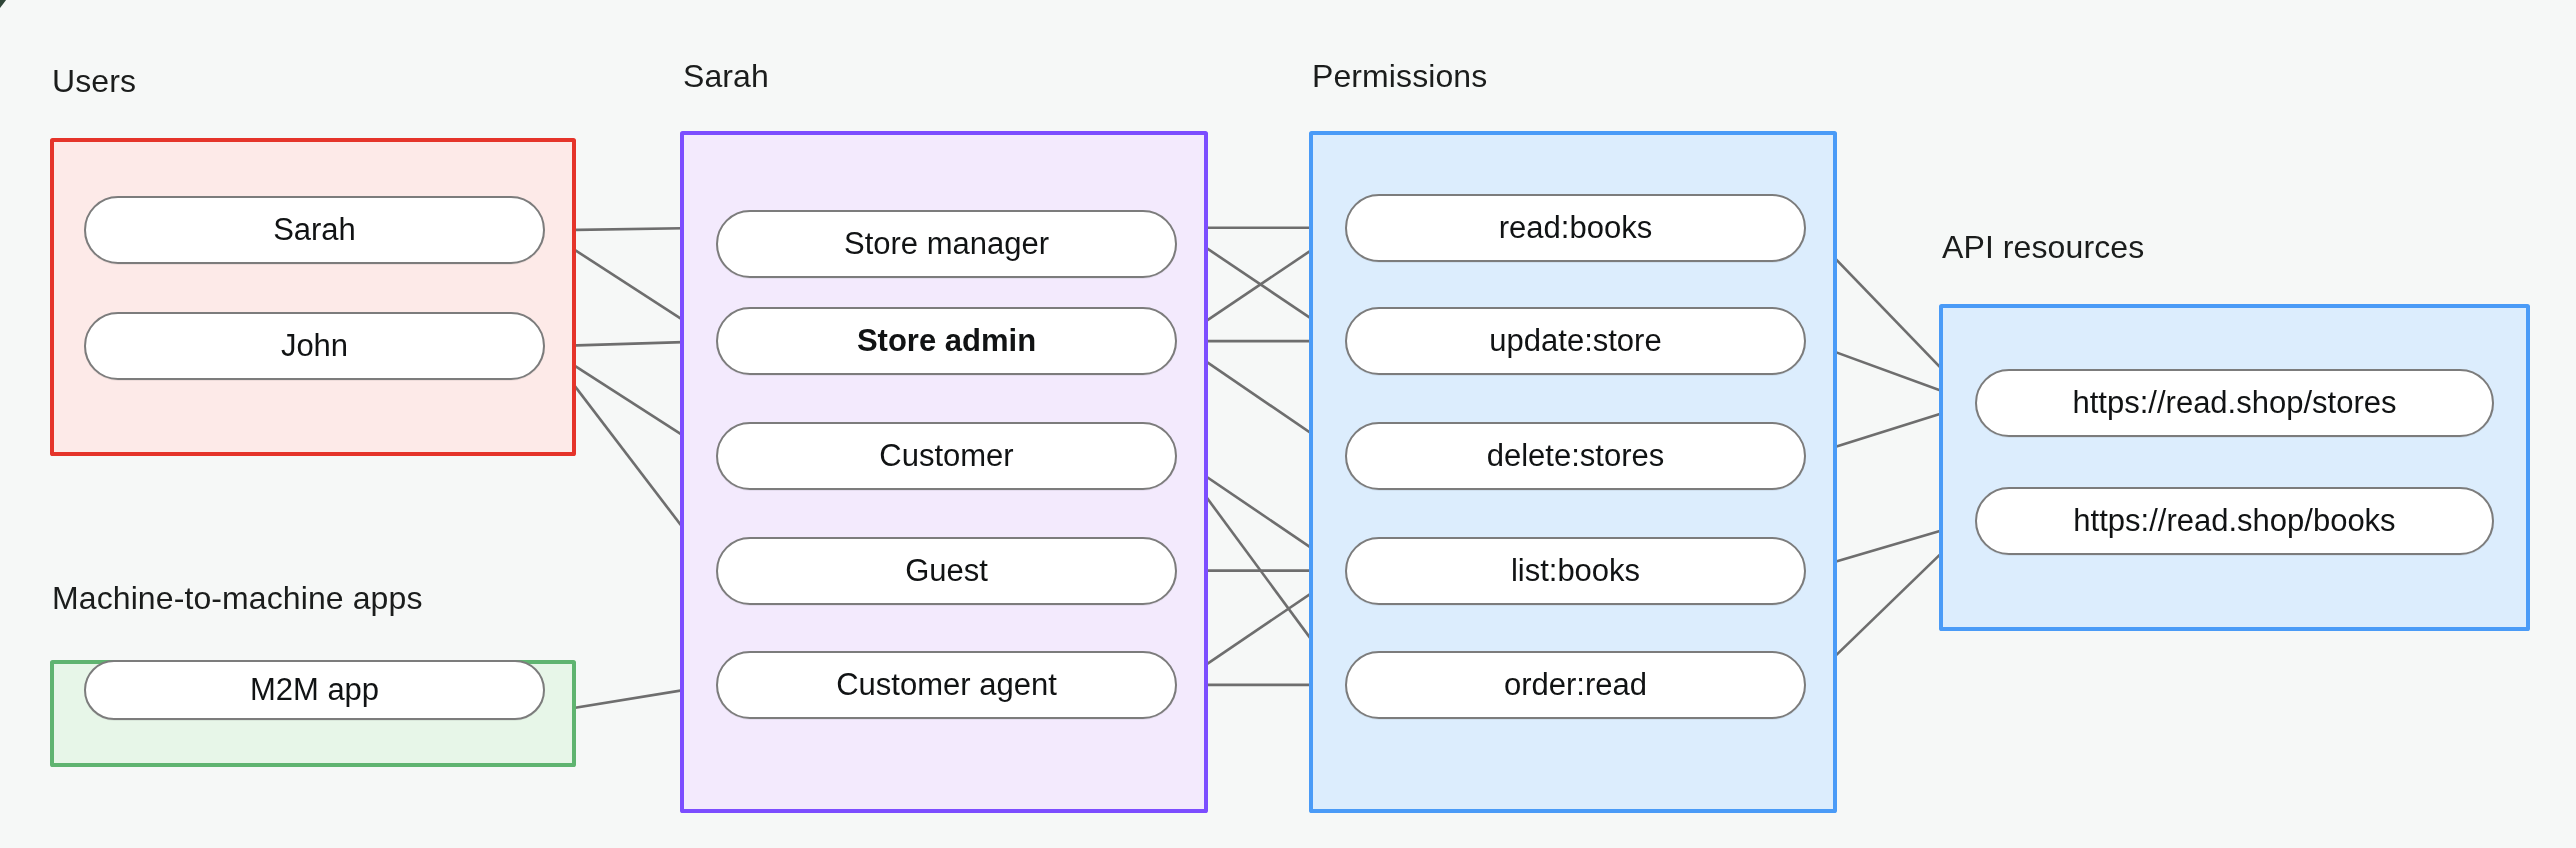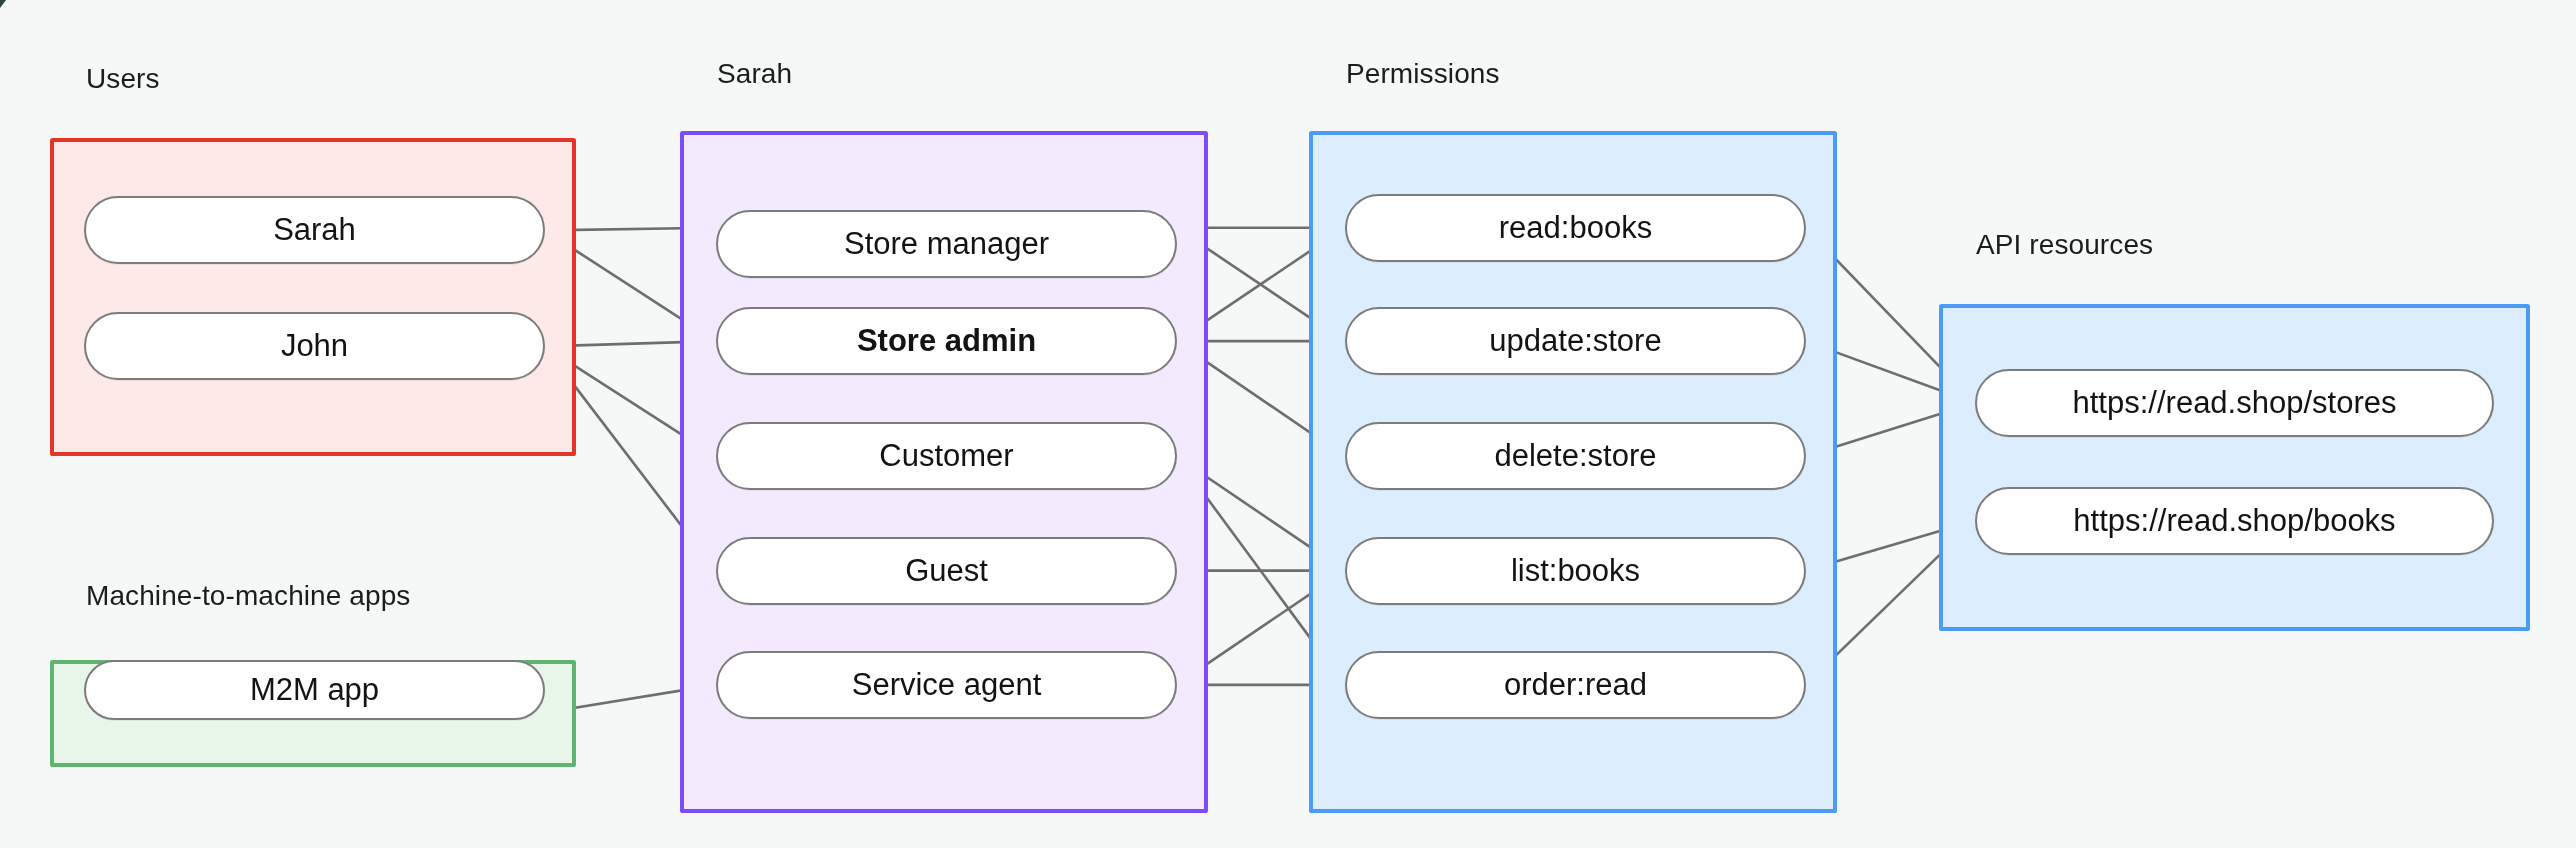--- a/index.html
+++ b/index.html
@@ -21,26 +21,25 @@
   }
   svg.wires {
     position: absolute;
     left: 0; top: 0;
     width: 2576px;
     height: 848px;
     pointer-events: none;
   }
   .group-title {
     position: absolute;
-    font-size: 28px;
+    font-size: 32px;
     color: #1b1d1c;
     font-family: "Liberation Sans", sans-serif;
     white-space: nowrap;
     letter-spacing: 0.1px;
-    margin-left: 34px;
   }
   .group-box {
     position: absolute;
     box-sizing: border-box;
     border-style: solid;
     border-width: 4.4px;
     border-radius: 2.6px;
   }
   .node {
     position: absolute;
@@ -111,26 +110,26 @@
       <div class="node" style="left: 84px; top: 312px; width: 461px; height: 68px; border-color: rgb(124, 124, 124);">John</div>
       <div class="group-box" style="left: 50px; top: 660px; width: 526px; height: 107px; border-color: rgb(95, 180, 112); background: rgb(231, 246, 232);"></div>
       <div class="group-title" style="left: 52px; top: 580px;">Machine-to-machine apps</div>
       <div class="node" style="left: 84px; top: 660px; width: 461px; height: 60px; border-color: rgb(124, 124, 124);">M2M app</div>
       <div class="group-box" style="left: 680px; top: 131px; width: 528px; height: 682px; border-color: rgb(124, 77, 255); background: rgb(243, 234, 253);"></div>
       <div class="group-title" style="left: 683px; top: 58px;">Sarah</div>
       <div class="node" style="left: 716px; top: 210px; width: 461px; height: 68px; border-color: rgb(124, 124, 124);">Store manager</div>
       <div class="node" style="left: 716px; top: 307px; width: 461px; height: 68px; border-color: rgb(124, 124, 124); font-weight: bold;">Store admin</div>
       <div class="node" style="left: 716px; top: 422px; width: 461px; height: 68px; border-color: rgb(124, 124, 124);">Customer</div>
       <div class="node" style="left: 716px; top: 537px; width: 461px; height: 68px; border-color: rgb(124, 124, 124);">Guest</div>
-      <div class="node" style="left: 716px; top: 651px; width: 461px; height: 68px; border-color: rgb(124, 124, 124);">Service agent</div>
+      <div class="node" style="left: 716px; top: 651px; width: 461px; height: 68px; border-color: rgb(124, 124, 124);">Customer agent</div>
       <div class="group-box" style="left: 1309px; top: 131px; width: 528px; height: 682px; border-color: rgb(74, 155, 247); background: rgb(220, 237, 253);"></div>
       <div class="group-title" style="left: 1312px; top: 58px;">Permissions</div>
       <div class="node" style="left: 1345px; top: 194px; width: 461px; height: 68px; border-color: rgb(124, 124, 124);">read:books</div>
       <div class="node" style="left: 1345px; top: 307px; width: 461px; height: 68px; border-color: rgb(124, 124, 124);">update:store</div>
-      <div class="node" style="left: 1345px; top: 422px; width: 461px; height: 68px; border-color: rgb(124, 124, 124);">delete:store</div>
+      <div class="node" style="left: 1345px; top: 422px; width: 461px; height: 68px; border-color: rgb(124, 124, 124);">delete:stores</div>
       <div class="node" style="left: 1345px; top: 537px; width: 461px; height: 68px; border-color: rgb(124, 124, 124);">list:books</div>
       <div class="node" style="left: 1345px; top: 651px; width: 461px; height: 68px; border-color: rgb(124, 124, 124);">order:read</div>
       <div class="group-box" style="left: 1939px; top: 304px; width: 591px; height: 327px; border-color: rgb(74, 155, 247); background: rgb(220, 237, 253);"></div>
       <div class="group-title" style="left: 1942px; top: 229px;">API resources</div>
       <div class="node" style="left: 1975px; top: 369px; width: 519px; height: 68px; border-color: rgb(124, 124, 124);">https://read.shop/stores</div>
       <div class="node" style="left: 1975px; top: 487px; width: 519px; height: 68px; border-color: rgb(124, 124, 124);">https://read.shop/books</div>
     </div>
 </div>
 
 

